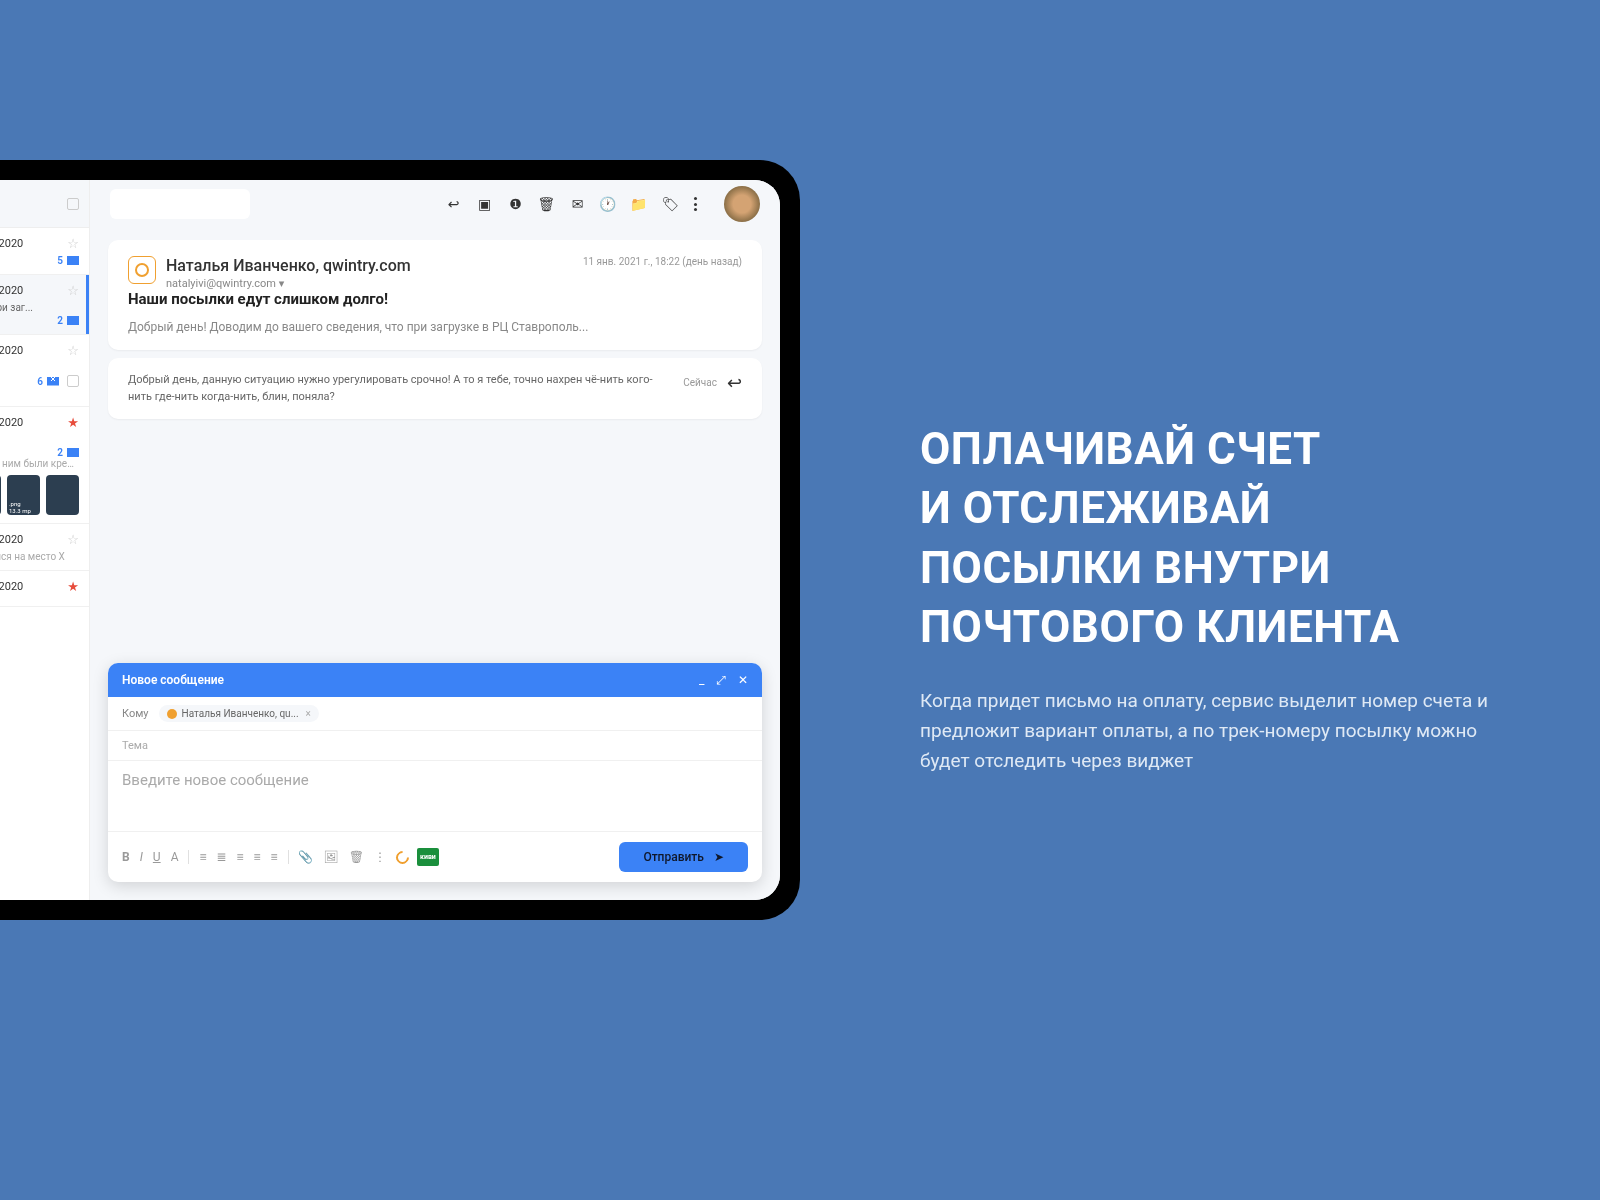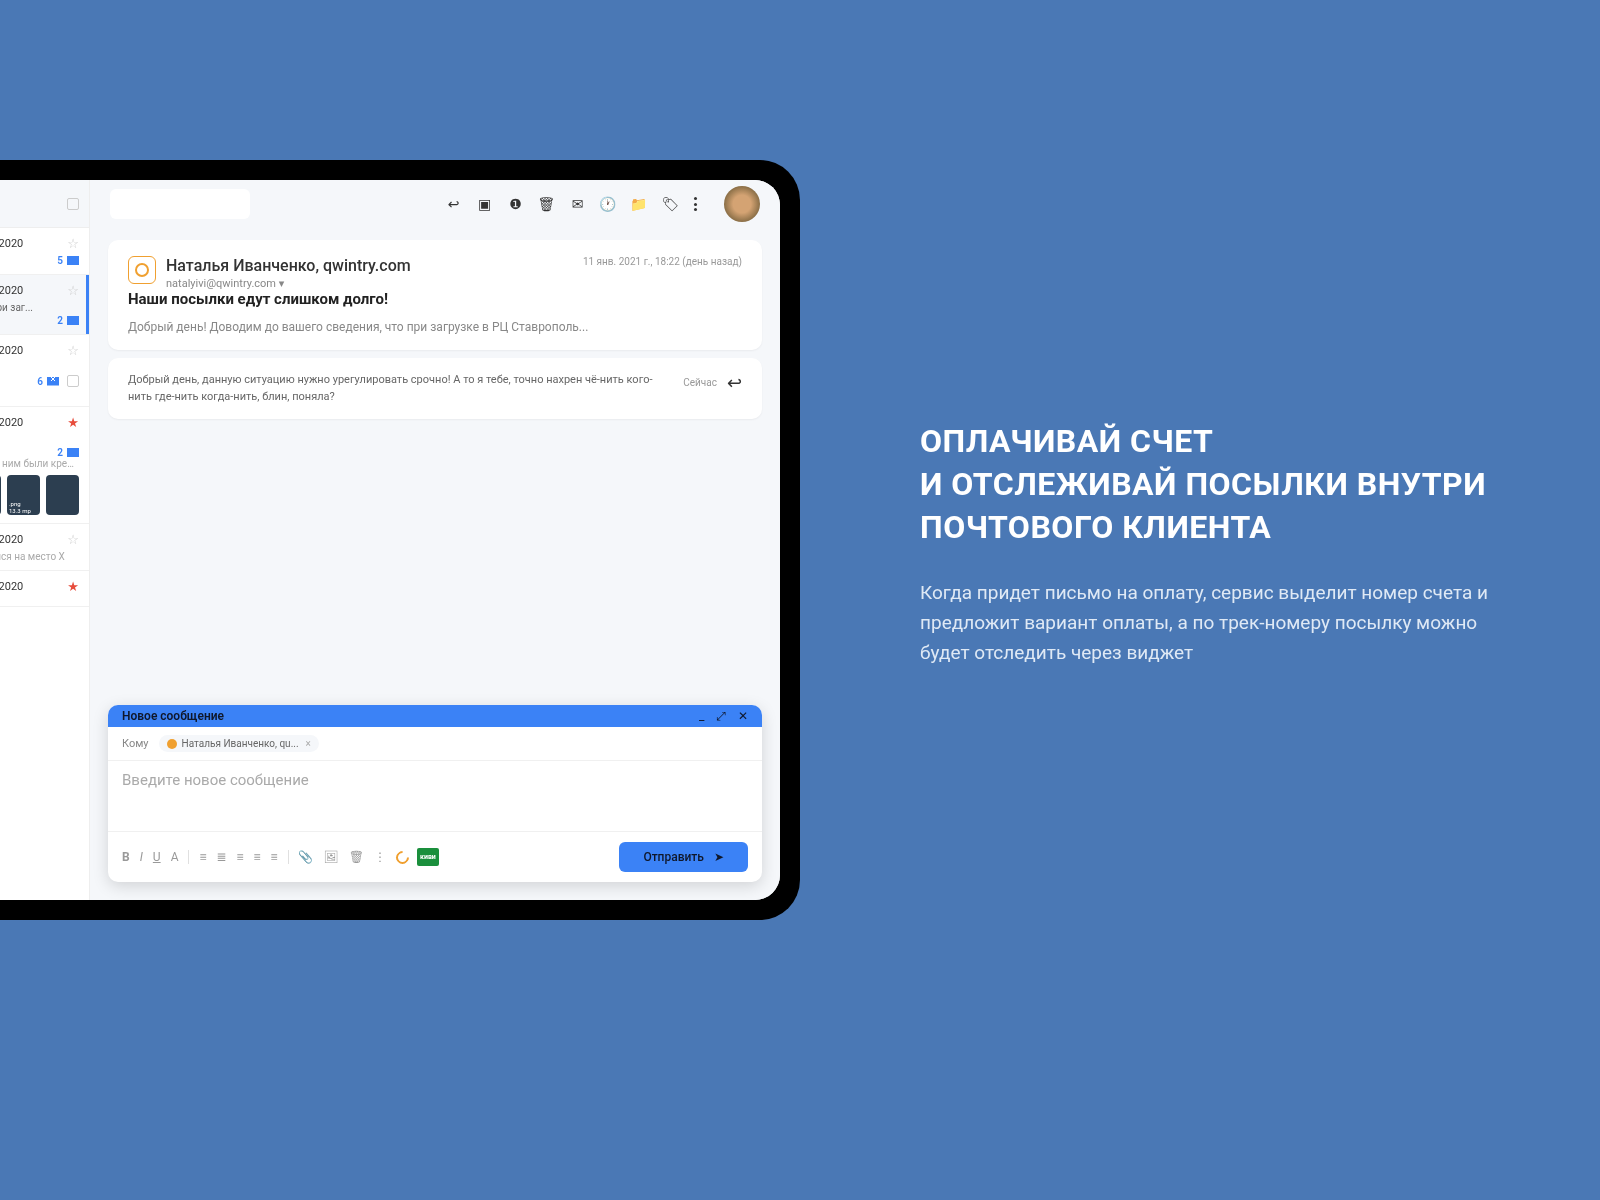--- a/index.html
+++ b/index.html
@@ -42,42 +42,42 @@
 .msg-name{font-size:16px;color:#333;font-weight:500}
 .msg-email{font-size:11px;color:#888;margin-top:2px}
 .msg-date{font-size:10px;color:#999}
 .msg-subject{font-weight:700;font-size:15px;color:#222}
 .msg-preview{font-size:12px;color:#888;margin-top:12px}
 .reply-strip{margin:0 18px;background:#fff;border-radius:10px;padding:14px 20px;display:flex;justify-content:space-between;align-items:flex-start;gap:20px;box-shadow:0 1px 2px rgba(0,0,0,0.05)}
 .reply-text{font-size:11px;color:#666;line-height:1.5;flex:1}
 .reply-meta{display:flex;align-items:center;gap:10px;font-size:10px;color:#999}
 .reply-arrow{font-size:18px;color:#333}
 .composer{position:absolute;left:18px;right:18px;bottom:18px;background:#fff;border-radius:10px;box-shadow:0 4px 16px rgba(0,0,0,0.15);overflow:hidden}
-.comp-header{background:#3b82f6;color:#0f172a;padding:4px 14px;display:flex;justify-content:space-between;align-items:center}
+.comp-header{background:#3b82f6;color:#ffffff;padding:10px 14px;display:flex;justify-content:space-between;align-items:center}
 .comp-title{font-size:12px;font-weight:600}
 .comp-controls{display:flex;gap:12px;font-size:12px}
 .comp-controls span{cursor:pointer}
 .comp-to{padding:8px 14px;border-bottom:1px solid #f0f0f0;display:flex;align-items:center;gap:10px;font-size:11px}
 .comp-to-label{color:#888}
 .comp-chip{background:#f5f7fa;padding:3px 8px;border-radius:12px;display:flex;align-items:center;gap:5px;font-size:10px;color:#666}
 .chip-dot{width:10px;height:10px;border-radius:50%;background:#f0a030}
 .chip-x{color:#aaa;margin-left:2px}
 .comp-subject{padding:8px 14px;border-bottom:1px solid #f0f0f0;font-size:11px;color:#aaa}
 .comp-body{padding:10px 14px;min-height:70px;font-size:15px;color:#aaa}
 .comp-footer{padding:10px 14px;display:flex;justify-content:space-between;align-items:center;border-top:1px solid #f0f0f0}
 .fmt-icons{display:flex;gap:10px;align-items:center;color:#999;font-size:12px}
 .fmt-icons .sep{width:1px;height:14px;background:#e0e0e0}
 .fmt-icons .b{font-weight:700}
 .fmt-icons .i{font-style:italic}
 .fmt-icons .u{text-decoration:underline}
 .fmt-extra{display:flex;gap:8px;align-items:center}
 .qw{background:#1a8f3c;color:#fff;font-size:7px;padding:5px 3px;border-radius:2px;font-weight:700}
 .send-btn{background:#3b82f6;color:#0f172a;padding:8px 24px;border-radius:6px;font-size:12px;font-weight:500;display:flex;align-items:center;gap:10px;cursor:pointer}
 .promo{position:absolute;left:920px;top:420px;right:100px;color:#fff}
-.promo-title{font-size:32px;font-weight:700;line-height:1.35;letter-spacing:0.5px}
+.promo-title{font-size:44px;font-weight:700;line-height:1.35;letter-spacing:0.5px}
 .promo-text{font-size:19px;line-height:1.6;margin-top:28px;color:#dfe9f5}
 .circle-o{width:13px;height:13px;border:2px solid #f0a030;border-radius:50%;border-top-color:transparent;display:inline-block;transform:rotate(45deg)}
 </style>
 </head>
 <body>
 
 <div class="stage">
   <div class="tablet">
     <div class="screen">
 
@@ -213,20 +213,21 @@
             </div>
           </div>
           <div class="comp-to">
             <span class="comp-to-label">Кому</span>
             <span class="comp-chip">
               <span class="chip-dot"></span>
               <span>Наталья Иванченко, qu...</span>
               <span class="chip-x">×</span>
             </span>
           </div>
+          <div class="comp-subject">Тема</div>
           <div class="comp-body">Введите новое сообщение</div>
           <div class="comp-footer">
             <div class="fmt-icons">
               <span class="b">B</span>
               <span class="i">I</span>
               <span class="u">U</span>
               <span>A</span>
               <span class="sep"></span>
               <span>≡</span>
               <span>≣</span>

